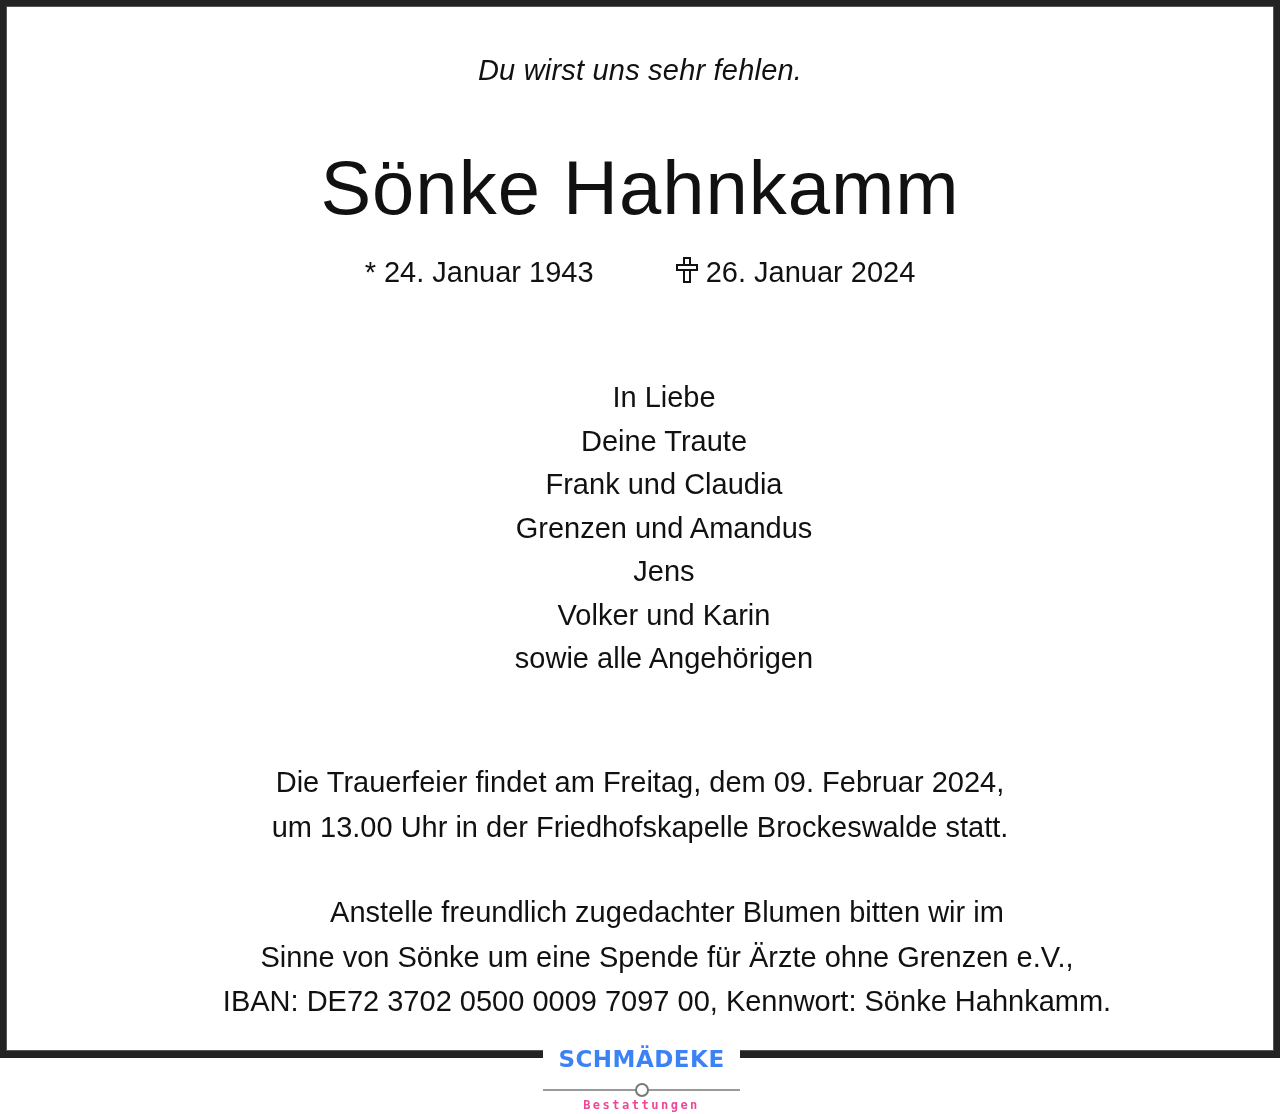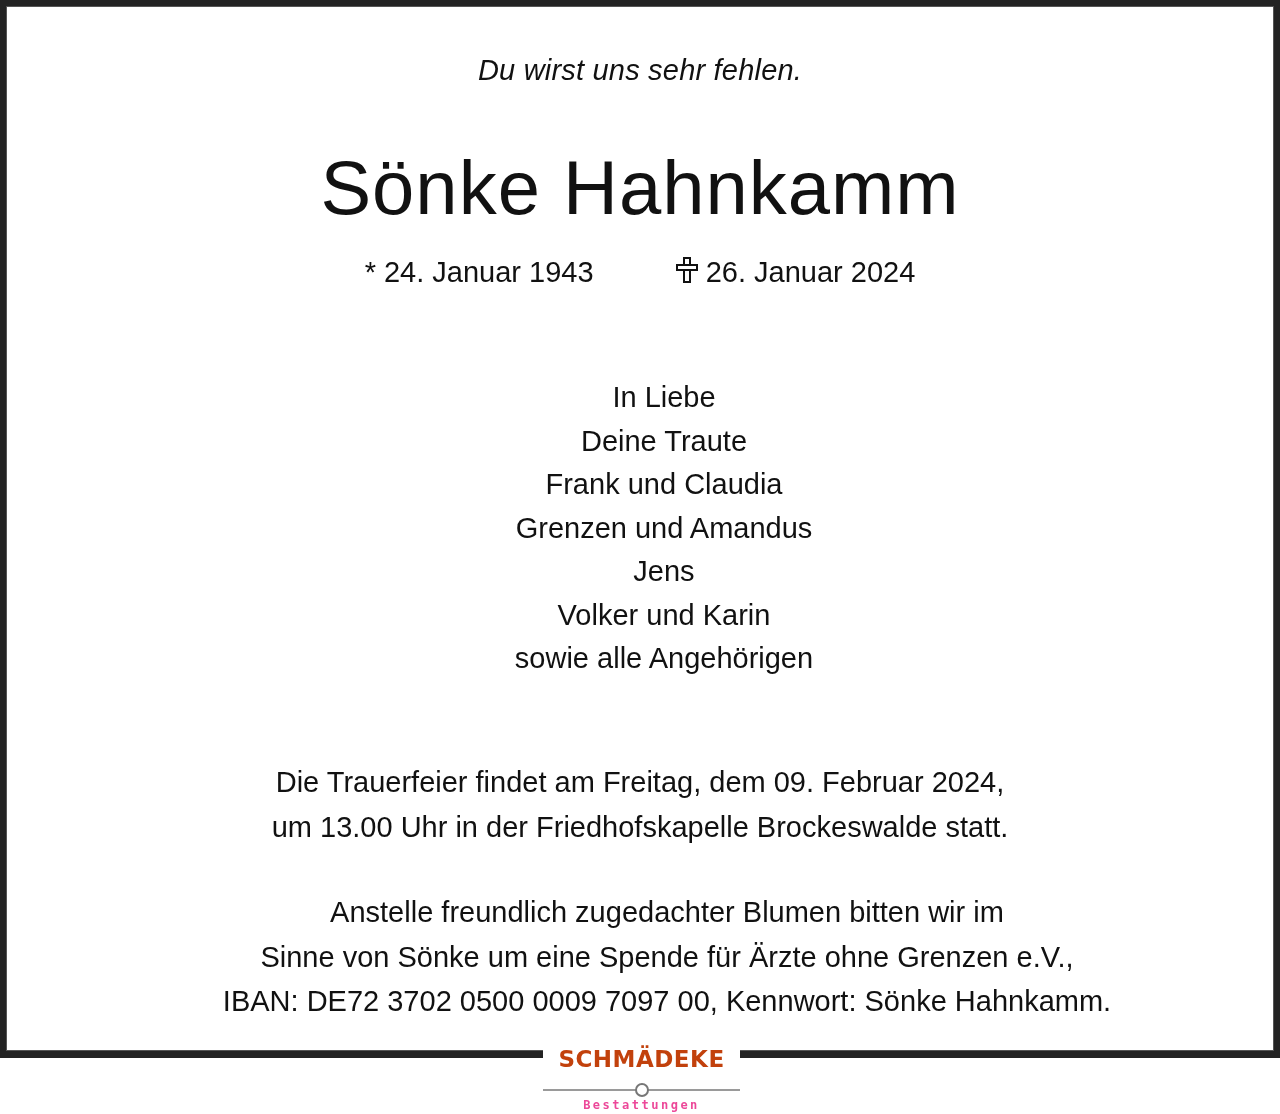--- a/index.html
+++ b/index.html
@@ -117,21 +117,21 @@
       text-align: center;
     }
     .logo .brand {
       position: absolute;
       left: 0; width: 197px;
       top: 8px;
       font-family: "DejaVu Sans", sans-serif;
       font-weight: bold;
       font-size: 23px;
       letter-spacing: 0.5px;
-      color: #c2410c;
+      color: #3b82f6;
     }
     .logo .rule {
       position: absolute;
       left: 0; width: 197px;
       top: 51px;
       height: 2px;
       background: #9a9a9a;
     }
     .logo .ring {
       position: absolute;

